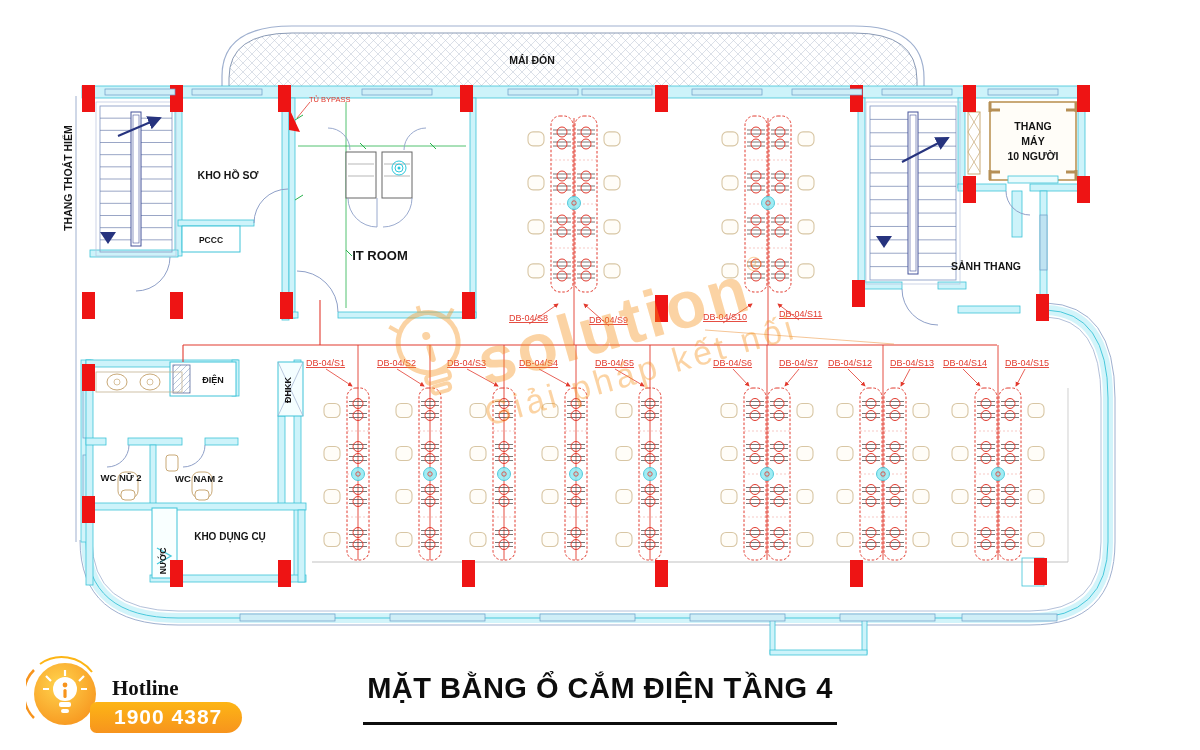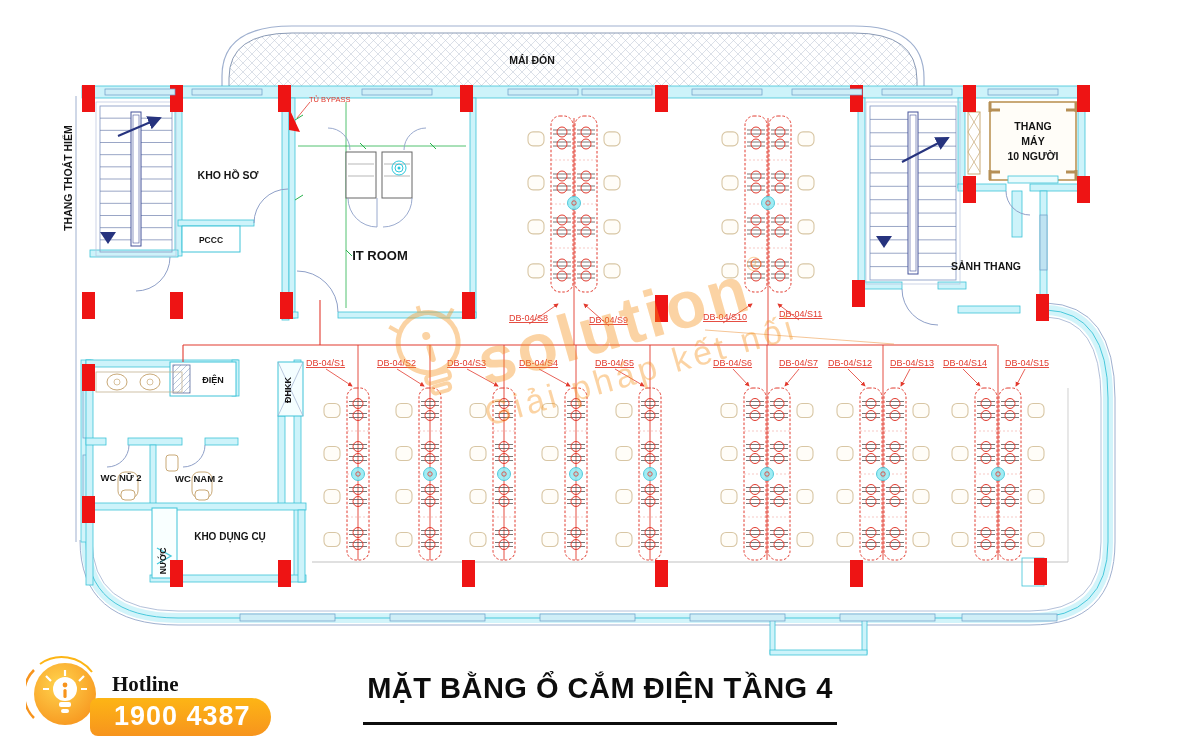--- a/index.html
+++ b/index.html
@@ -15,21 +15,21 @@
   .wm-row{display:flex;align-items:flex-end;}
   .wm-brand{font-size:66px;font-weight:bold;letter-spacing:3px;line-height:.9;}
   .wm-reg{font-size:20px;margin:0 0 38px 4px;}
   .wm-slogan{font-size:34px;letter-spacing:4px;margin:2px 0 0 78px;}
   
   .hotline{position:absolute;left:26px;top:656px;z-index:6;display:flex;align-items:center;}
   .hotline-texts{margin-left:-14px;}
   .hotline-word{font-family:"Liberation Serif",serif;font-weight:bold;font-size:21px;color:#101010;
                 margin:16px 0 1px 22px;}
   .hotline-pill{background:linear-gradient(180deg,#fdb515,#f7941d);color:#fff;font-weight:bold;
-                font-size:27px;padding:3px 20px 4px 24px;border-radius:10px 24px 24px 10px;
+                font-size:21px;padding:3px 20px 4px 24px;border-radius:10px 24px 24px 10px;
                 letter-spacing:1px;}
   
   .sheet-title{position:absolute;left:260px;top:672px;width:680px;text-align:center;z-index:6;}
   .sheet-title span{display:inline-block;font-size:29px;font-weight:bold;color:#0d0d0d;
                     letter-spacing:.5px;border-bottom:3px solid #0d0d0d;padding:0 4px 17px 4px;}
 </style>
 </head>
 <body>
 
 <div id="stage">

